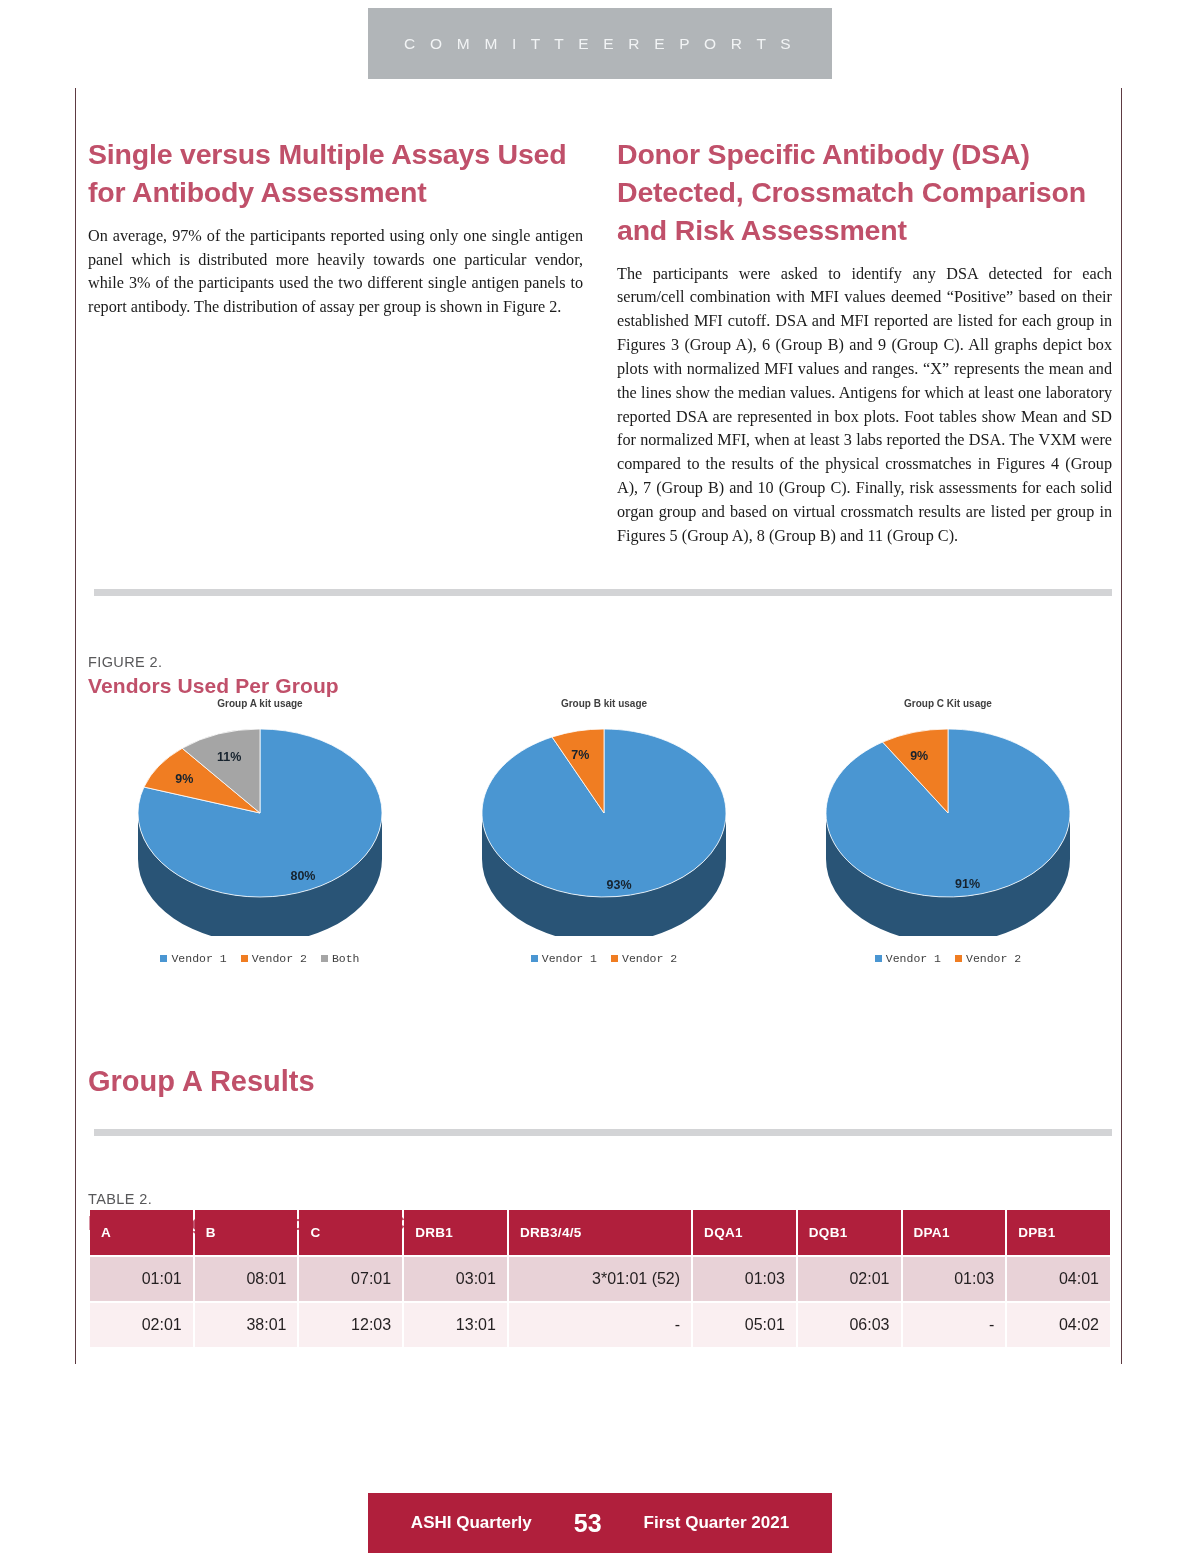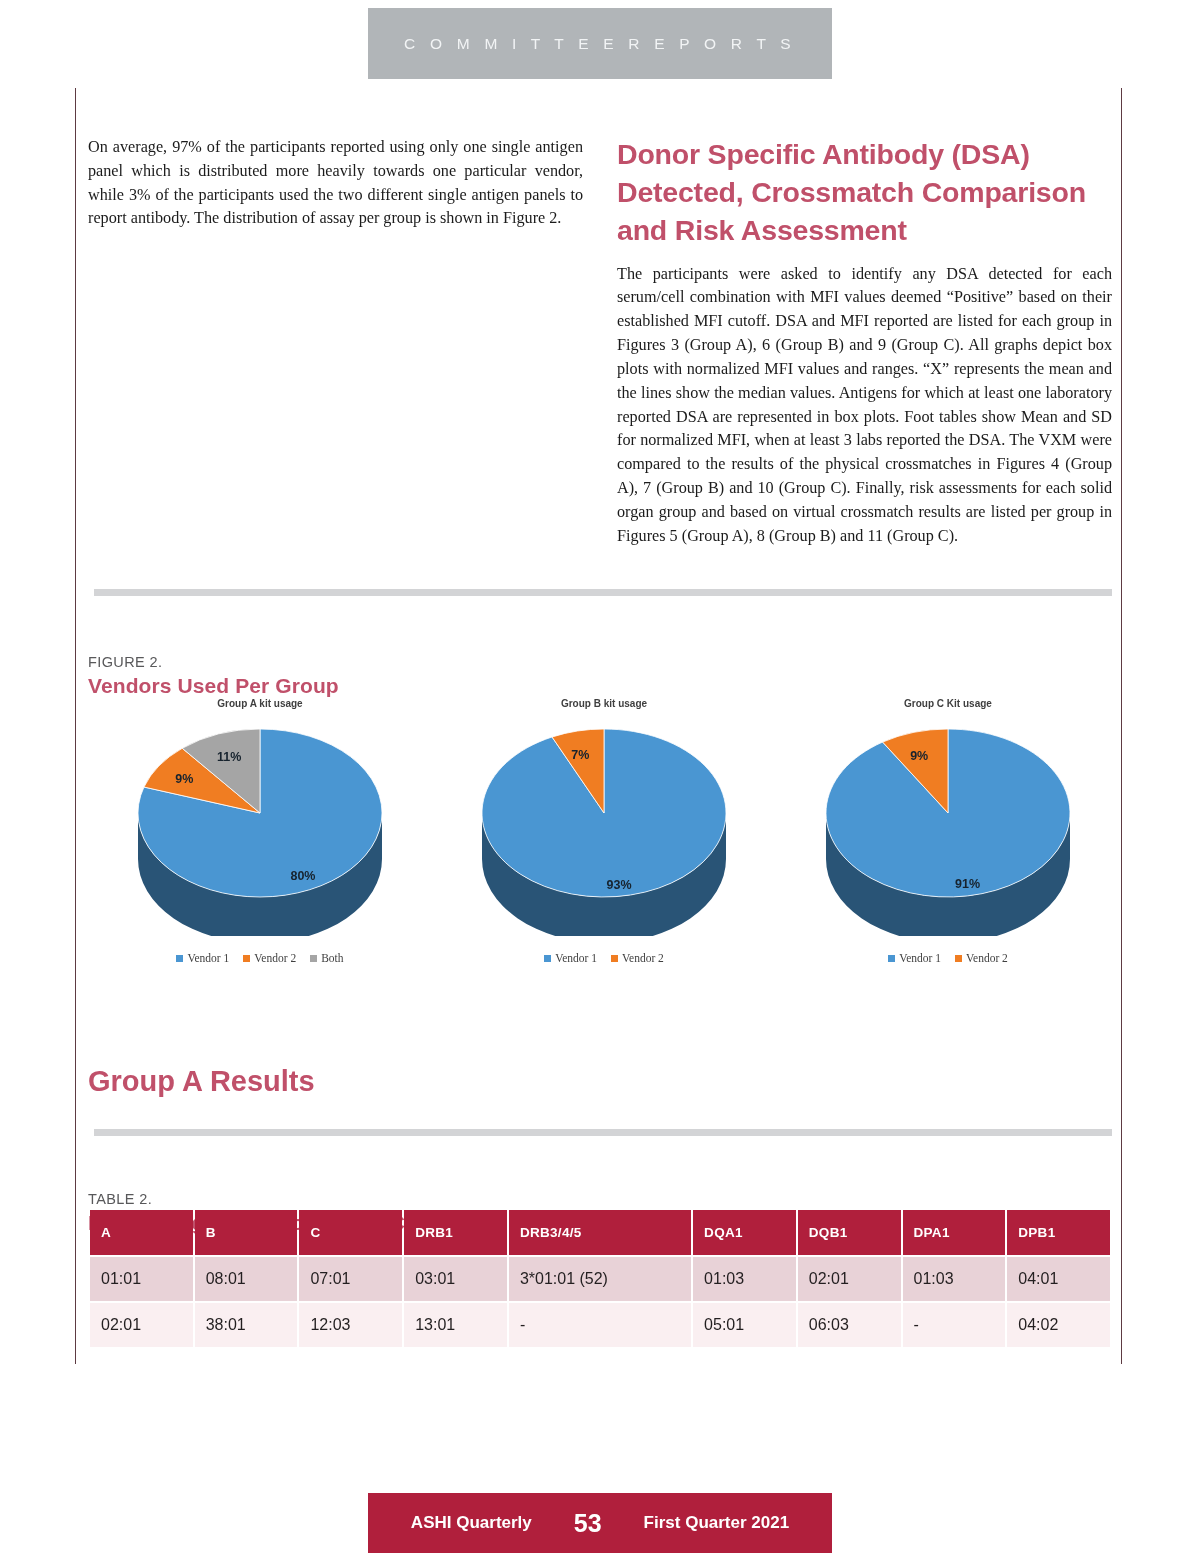--- a/index.html
+++ b/index.html
@@ -166,21 +166,21 @@
     display: flex;
     gap: 14px;
     margin-top: 16px;
     align-items: center;
   }
   .legend-item { display: flex; align-items: center; gap: 4px; }
   .legend-swatch { width: 7px; height: 7px; display: inline-block; }
   .legend-label {
     font-size: 11.5px;
     color: #3f3f3f;
-    font-family: Liberation Serif, serif;
+    font-family: Liberation Mono, monospace;
   }
 
   
   table.hla {
     position: absolute;
     left: 88px;
     top: 1208px;
     width: 1024px;
     border-collapse: separate;
     border-spacing: 2px 2px;
@@ -193,21 +193,21 @@
     font-weight: 700;
     text-align: left;
     padding: 15px 11px;
     font-family: "Liberation Sans Narrow", "Liberation Sans", sans-serif;
     letter-spacing: 0.3px;
   }
   table.hla td {
     font-size: 16px;
     color: #231f20;
     padding: 13px 11px;
-    text-align: left;
+    text-align: right;
   }
   table.hla tr.row-a td { background: #e8d2d7; }
   table.hla tr.row-b td { background: #faeff1; }
 
   
   .footer-bar {
     position: absolute;
     left: 368px;
     top: 1493px;
     width: 464px;
@@ -236,20 +236,21 @@
 
 <div class="top-banner">
   <span class="top-banner-text">C O M M I T T E E   R E P O R T S</span>
 </div>
 
 <div class="rule-left"></div>
 <div class="rule-right"></div>
 
 <div class="columns">
   <div class="col">
+    <h2 class="section-head">Single versus Multiple Assays Used for Antibody Assessment</h2>
     <p class="body-text">On average, 97% of the participants reported using only one single antigen panel which is distributed more heavily towards one particular vendor, while 3% of the participants used the two different single antigen panels to report antibody. The distribution of assay per group is shown in Figure 2.</p>
   </div>
   <div class="col">
     <h2 class="section-head">Donor Specific Antibody (DSA) Detected, Crossmatch Comparison and Risk Assessment</h2>
     <p class="body-text">The participants were asked to identify any DSA detected for each serum/cell combination with MFI values deemed “Positive” based on their established MFI cutoff. DSA and MFI reported are listed for each group in Figures 3 (Group A), 6 (Group B) and 9 (Group C). All graphs depict box plots with normalized MFI values and ranges. “X” represents the mean and the lines show the median values. Antigens for which at least one laboratory reported DSA are represented in box plots. Foot tables show Mean and SD for normalized MFI, when at least 3 labs reported the DSA. The VXM were compared to the results of the physical crossmatches in Figures 4 (Group A), 7 (Group B) and 10 (Group C). Finally, risk assessments for each solid organ group and based on virtual crossmatch results are listed per group in Figures 5 (Group A), 8 (Group B) and 11 (Group C).</p>
   </div>
 </div>
 
 <div class="divider" id="divider-figure"></div>
 

